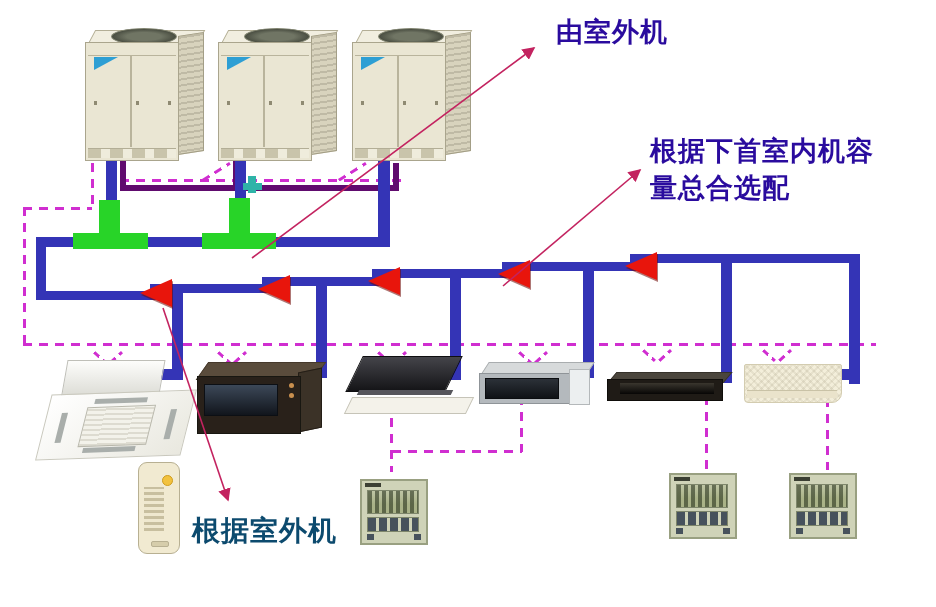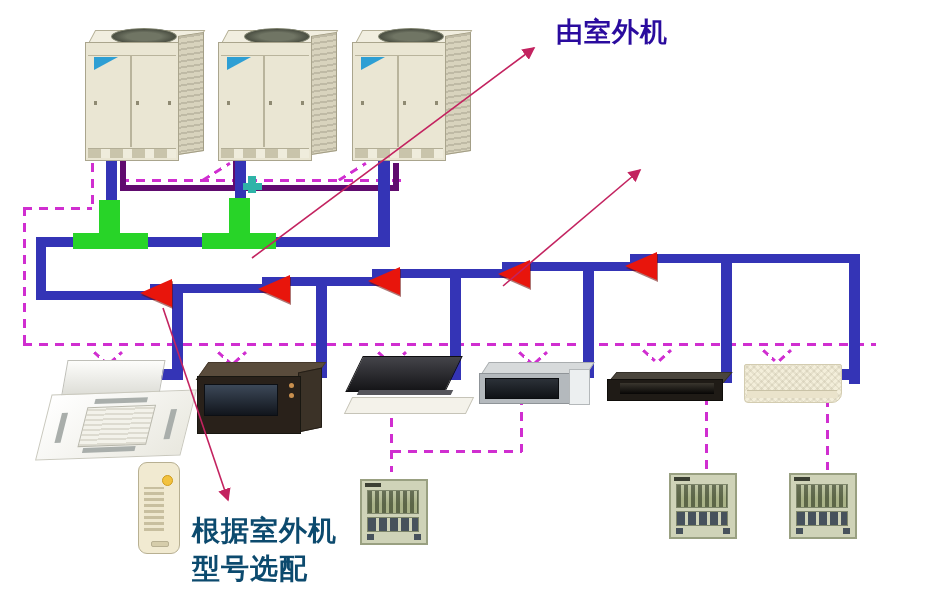--- a/index.html
+++ b/index.html
@@ -328,18 +328,21 @@
       </marker>
     </defs>
     <line x1="252" y1="258" x2="534" y2="48" stroke="#c32360" stroke-width="1.6" marker-end="url(#ah)"></line>
     <line x1="503" y1="286" x2="640" y2="170" stroke="#c32360" stroke-width="1.6" marker-end="url(#ah)"></line>
     <line x1="163" y1="308" x2="228" y2="500" stroke="#c32360" stroke-width="1.6" marker-end="url(#ah)"></line>
   </svg>
 
   <div class="callout c-blue" style="left:556px;top:14px;">
     <div class="ln">由室外机</div>
   </div>
+  <div class="callout c-blue" style="left:650px;top:133px;">
+    <div class="ln">根据下首室内机容</div>
+    <div class="ln">量总合选配</div>
+  </div>
   <div class="callout c-black" style="left:192px;top:512px;">
     <div class="ln">根据室外机</div>
-    <div class="ln">型号选配</div>
   </div>
 
 </div>
 
 </body></html>

